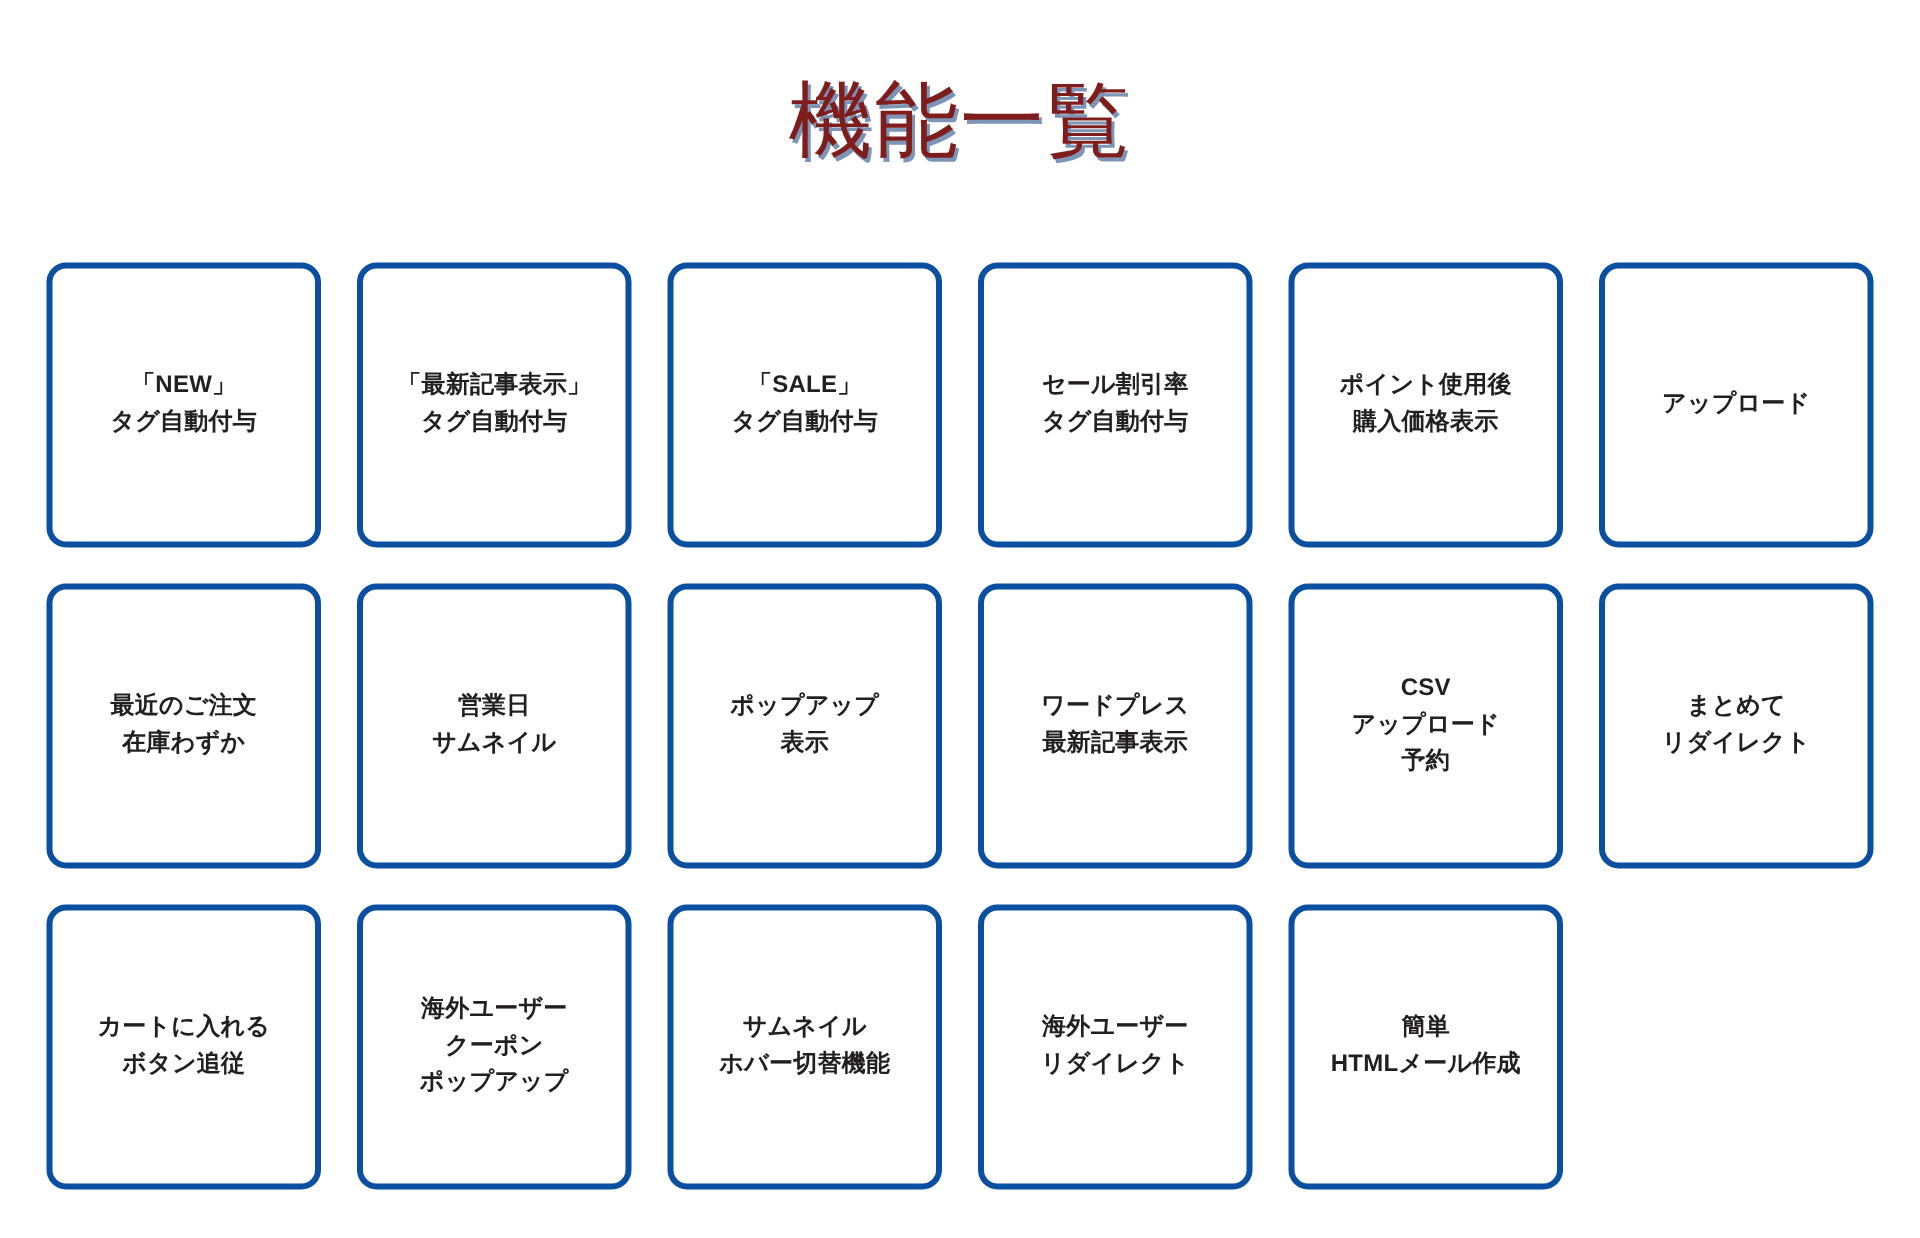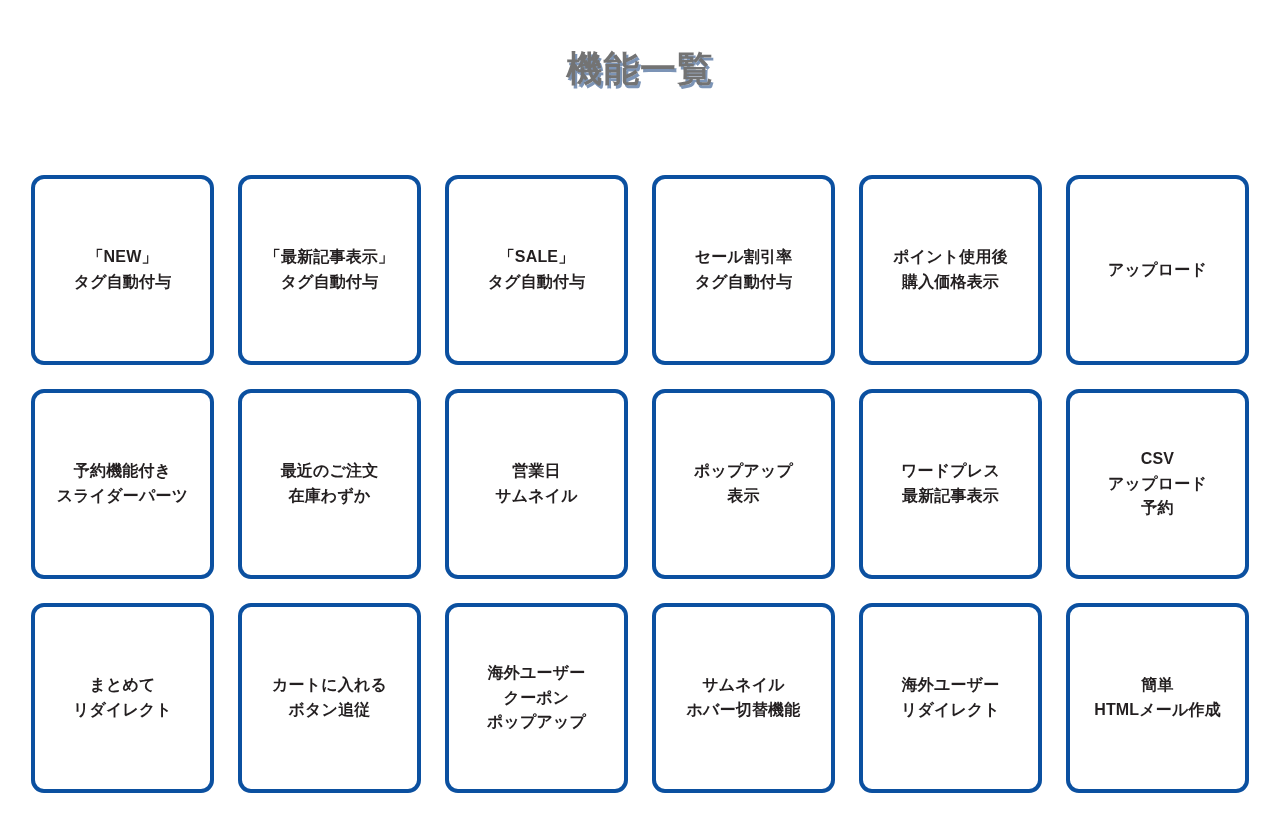--- a/index.html
+++ b/index.html
@@ -27,25 +27,25 @@
   
   .title-wrap {
     position: absolute;
     top: 48px;
     left: 0;
     width: 1280px;
     text-align: center;
   }
   .page-title {
     display: inline-block;
-    font-size: 36px;
+    font-size: 56px;
     line-height: 1.15;
-    font-weight: 700;
+    font-weight: 400;
     letter-spacing: 0.02em;
-    color: #737373;
+    color: #7f1d1d;
     text-shadow: 2px 3px 0 rgba(17, 60, 122, 0.55);
     margin: 0;
     white-space: nowrap;
   }
 
   
   .feature-grid {
     position: absolute;
     top: 175px;
     left: 31px;
@@ -112,24 +112,20 @@
 
     <div class="feature-card">
       <span class="feature-card-label">ポイント使用後
 購入価格表示</span>
     </div>
 
     <div class="feature-card">
       <span class="feature-card-label">アップロード</span>
     </div>
 
-    <div class="feature-card">
-      <span class="feature-card-label">予約機能付き
-スライダーパーツ</span>
-    </div>
 
     <div class="feature-card">
       <span class="feature-card-label">最近のご注文
 在庫わずか</span>
     </div>
 
     <div class="feature-card">
       <span class="feature-card-label">営業日
 サムネイル</span>
     </div>

